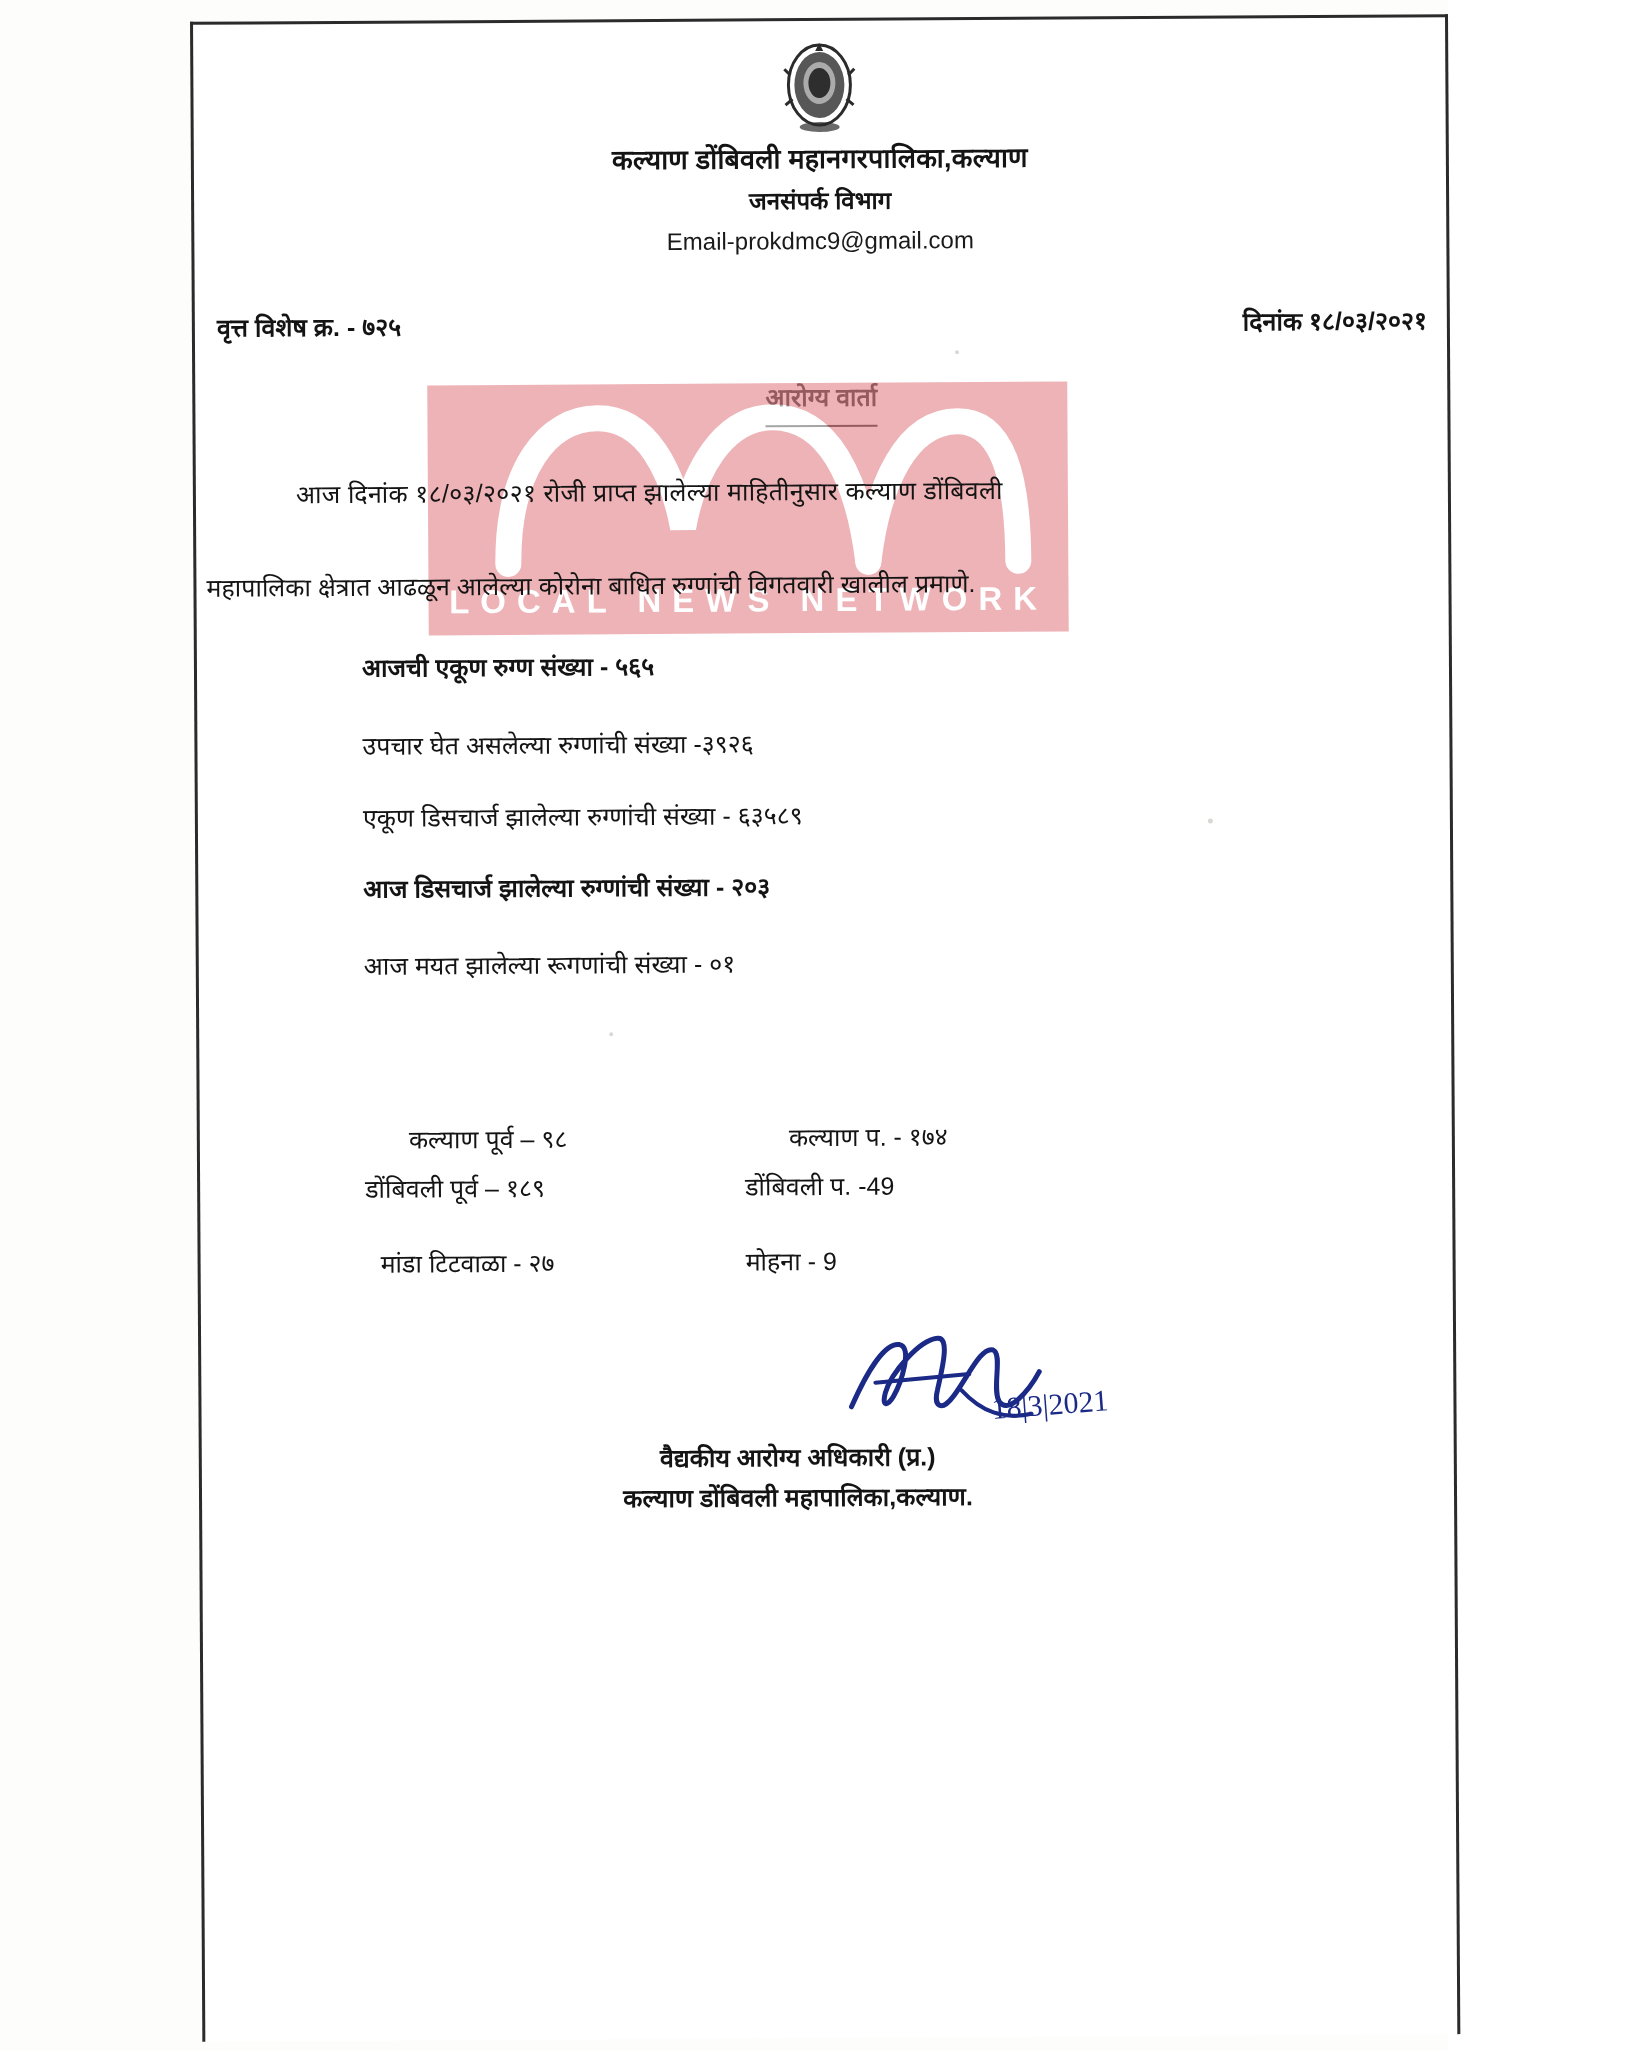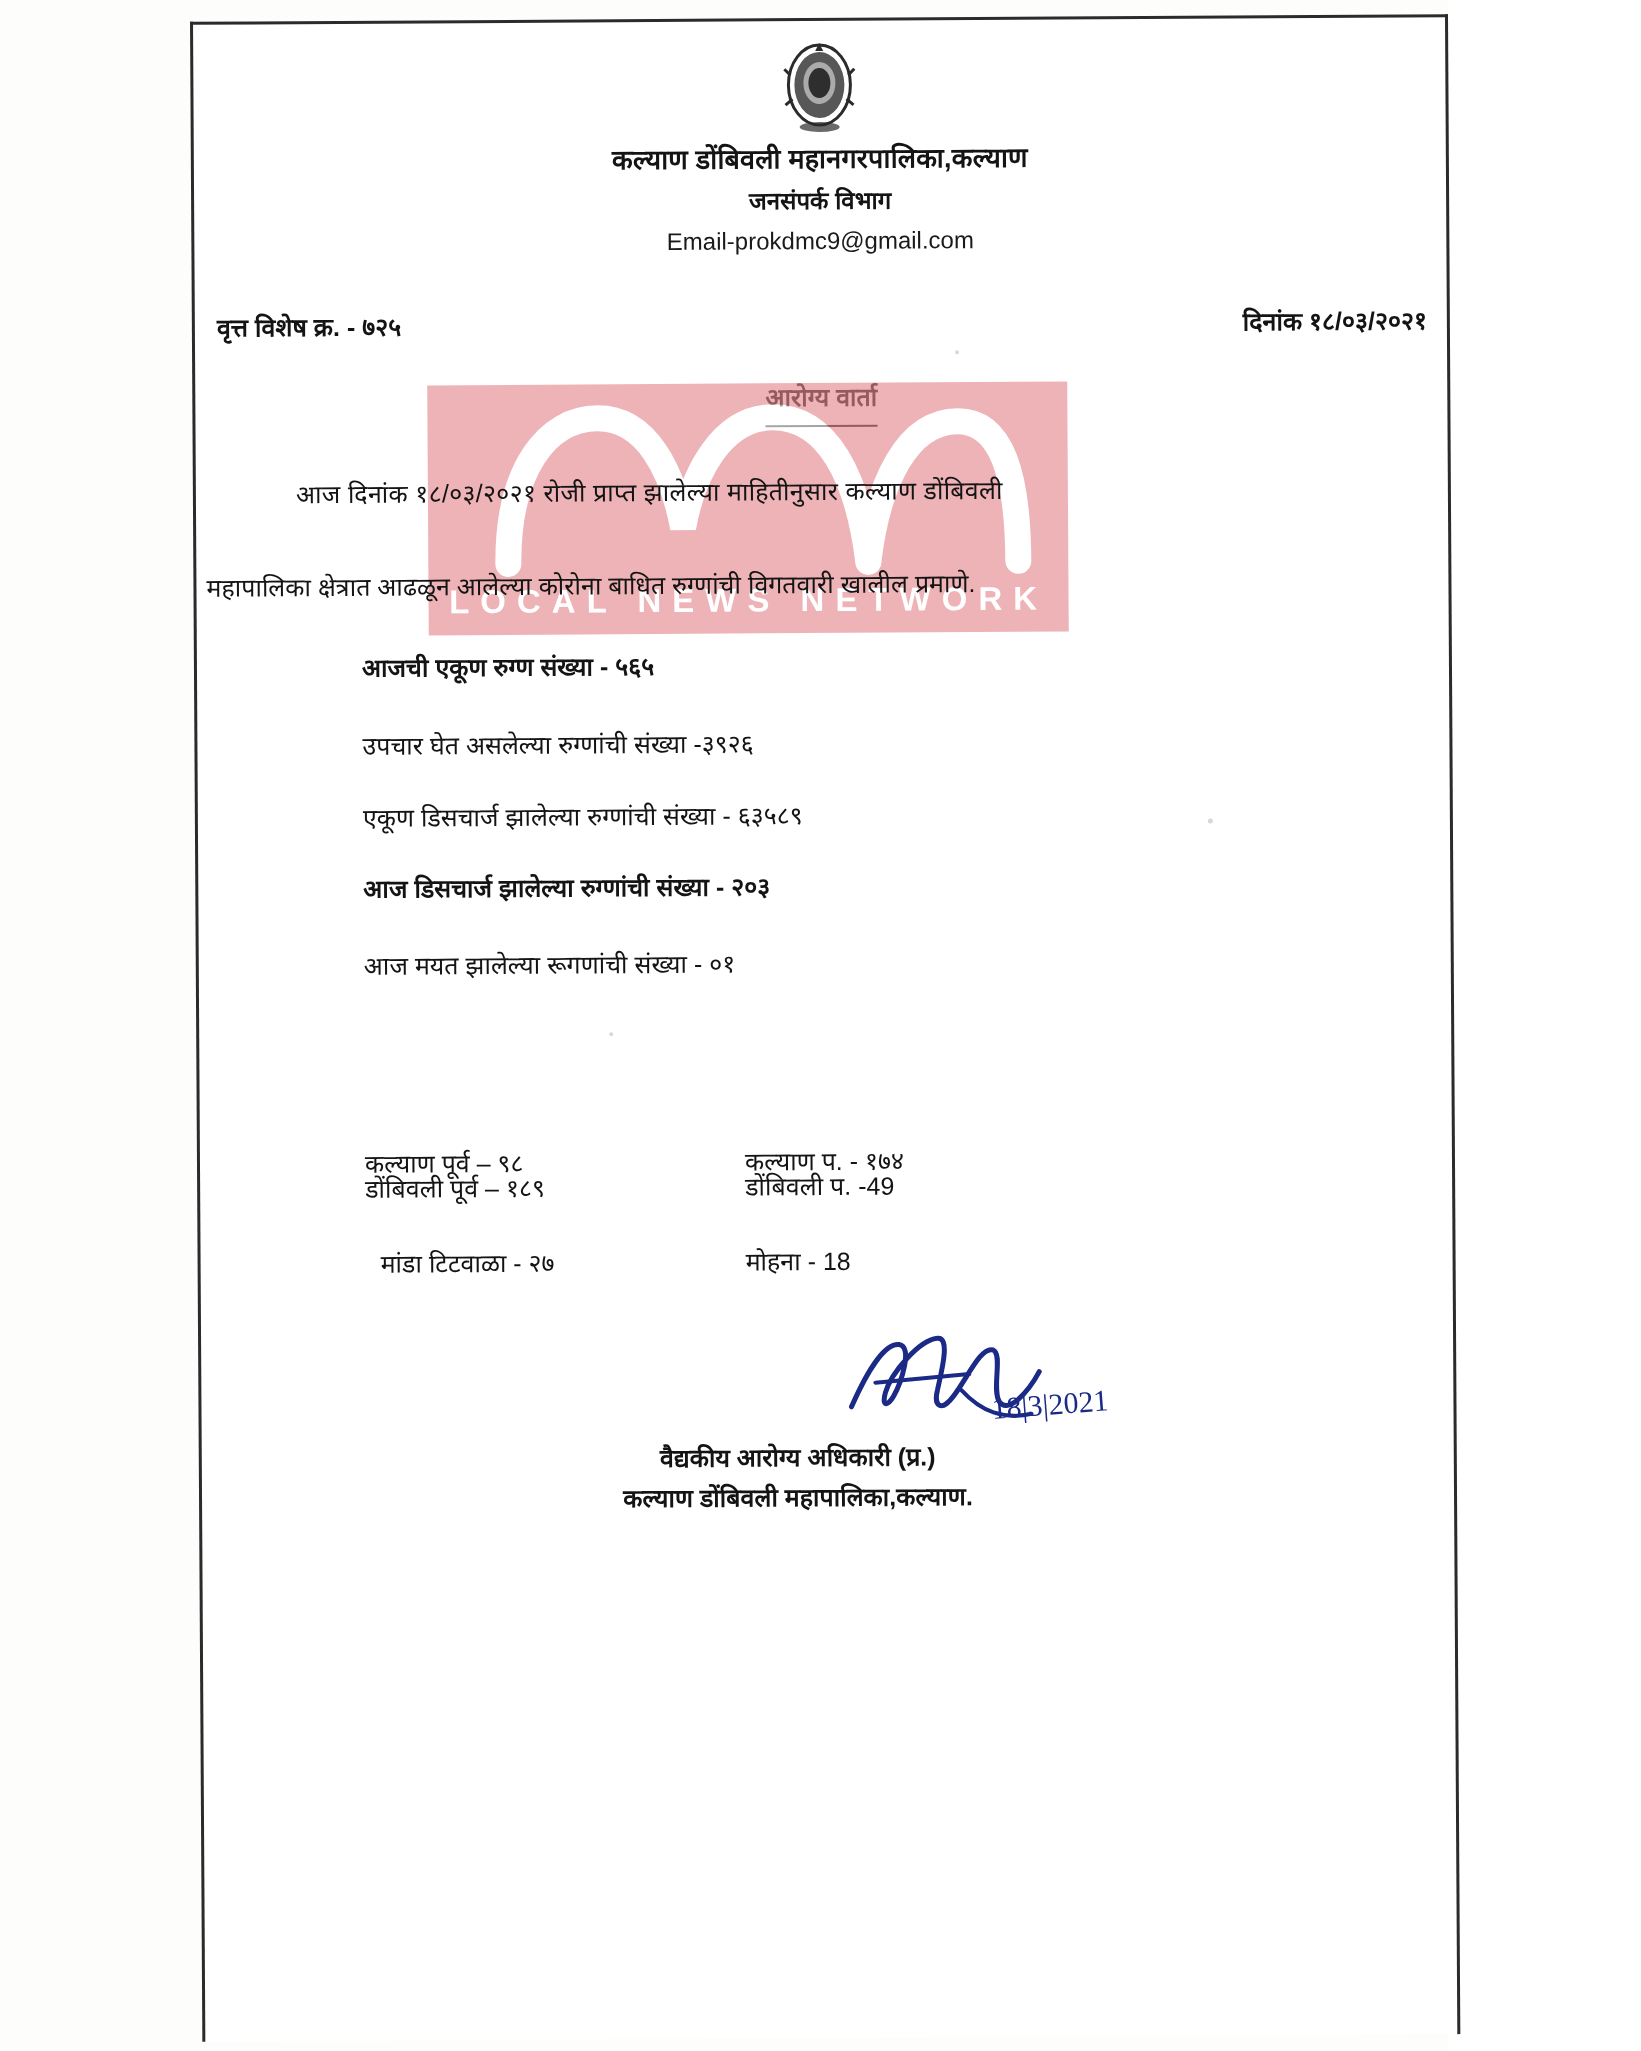--- a/index.html
+++ b/index.html
@@ -163,21 +163,21 @@
 
   
   .ward {
     position: absolute;
     font-size: 25px;
     color: #141414;
     white-space: nowrap;
   }
   .ward-col-left  { left: 165px; }
   .ward-col-right { left: 545px; }
-  .ward-r1 { top: 1122px; }
+  .ward-r1 { top: 1098px; margin-left: 44px; }
   .ward-r2 { top: 1147px; }
   .ward-r3 { top: 1222px; }
   .ward-r3.ward-col-left { left: 180px; }
 
   
   .signature {
     position: absolute;
     left: 640px;
     top: 1300px;
     width: 320px;
@@ -305,21 +305,21 @@
       <div class="stat stat-2">उपचार घेत असलेल्या रुग्णांची  संख्या -३९२६</div>
       <div class="stat stat-3">एकूण डिसचार्ज झालेल्या रुग्णांची  संख्या - ६३५८९</div>
       <div class="stat stat-4 bold">आज डिसचार्ज झालेल्या रुग्णांची संख्या - २०३</div>
       <div class="stat stat-5">आज मयत झालेल्या रूगणांची संख्या -  ०१</div>
 
       <div class="ward ward-col-left ward-r1">कल्याण पूर्व – ९८</div>
       <div class="ward ward-col-right ward-r1">कल्याण प. -  १७४</div>
       <div class="ward ward-col-left ward-r2">डोंबिवली पूर्व – १८९</div>
       <div class="ward ward-col-right ward-r2">डोंबिवली प. -49</div>
       <div class="ward ward-col-left ward-r3">मांडा टिटवाळा - २७</div>
-      <div class="ward ward-col-right ward-r3">मोहना  - 18</div>
+      <div class="ward ward-col-right ward-r3">मोहना  - 9</div>
 
       <div class="signature">
         <svg width="320" height="110" viewBox="0 0 320 110">
           <path d="M10 86 C26 50, 44 22, 58 24 C72 26, 60 62, 52 76 C46 86, 40 86, 44 72 C50 52, 78 20, 96 18 C110 16, 100 52, 96 70 C92 86, 100 92, 112 76 C126 58, 140 26, 152 30 C162 34, 150 70, 158 82 C166 94, 186 74, 198 52" fill="none" stroke="#1b2a86" stroke-width="5" stroke-linecap="round"></path>
           <path d="M34 62 L128 54" fill="none" stroke="#1b2a86" stroke-width="4" stroke-linecap="round"></path>
           <path d="M120 70 C140 92, 162 100, 190 94" fill="none" stroke="#1b2a86" stroke-width="4" stroke-linecap="round"></path>
         </svg>
       </div>
       <div class="sign-date">18|3|2021</div>
 

